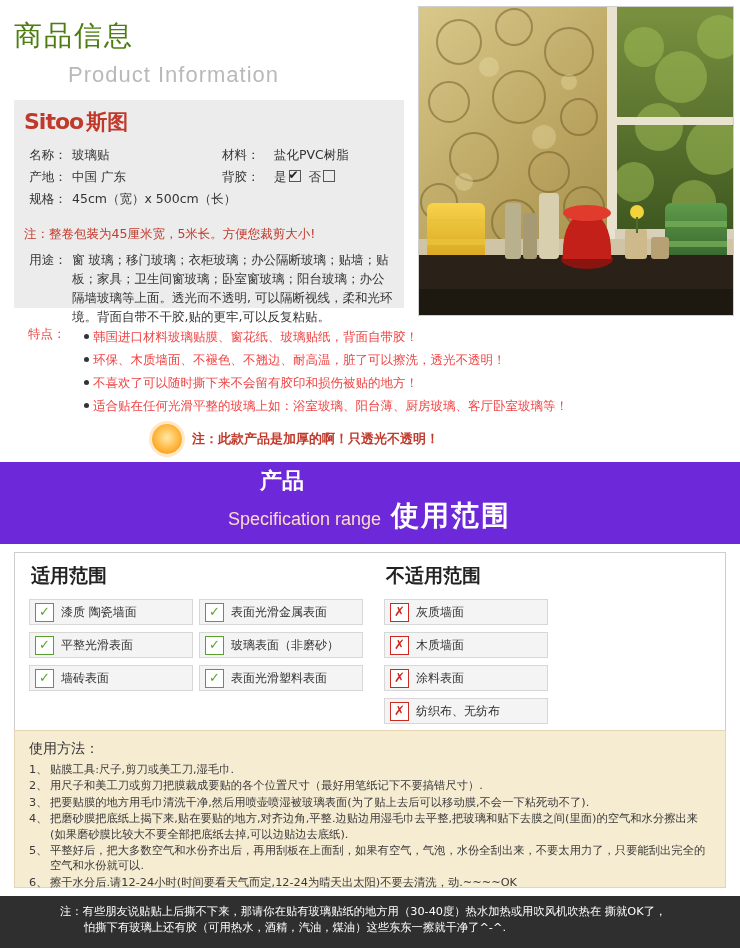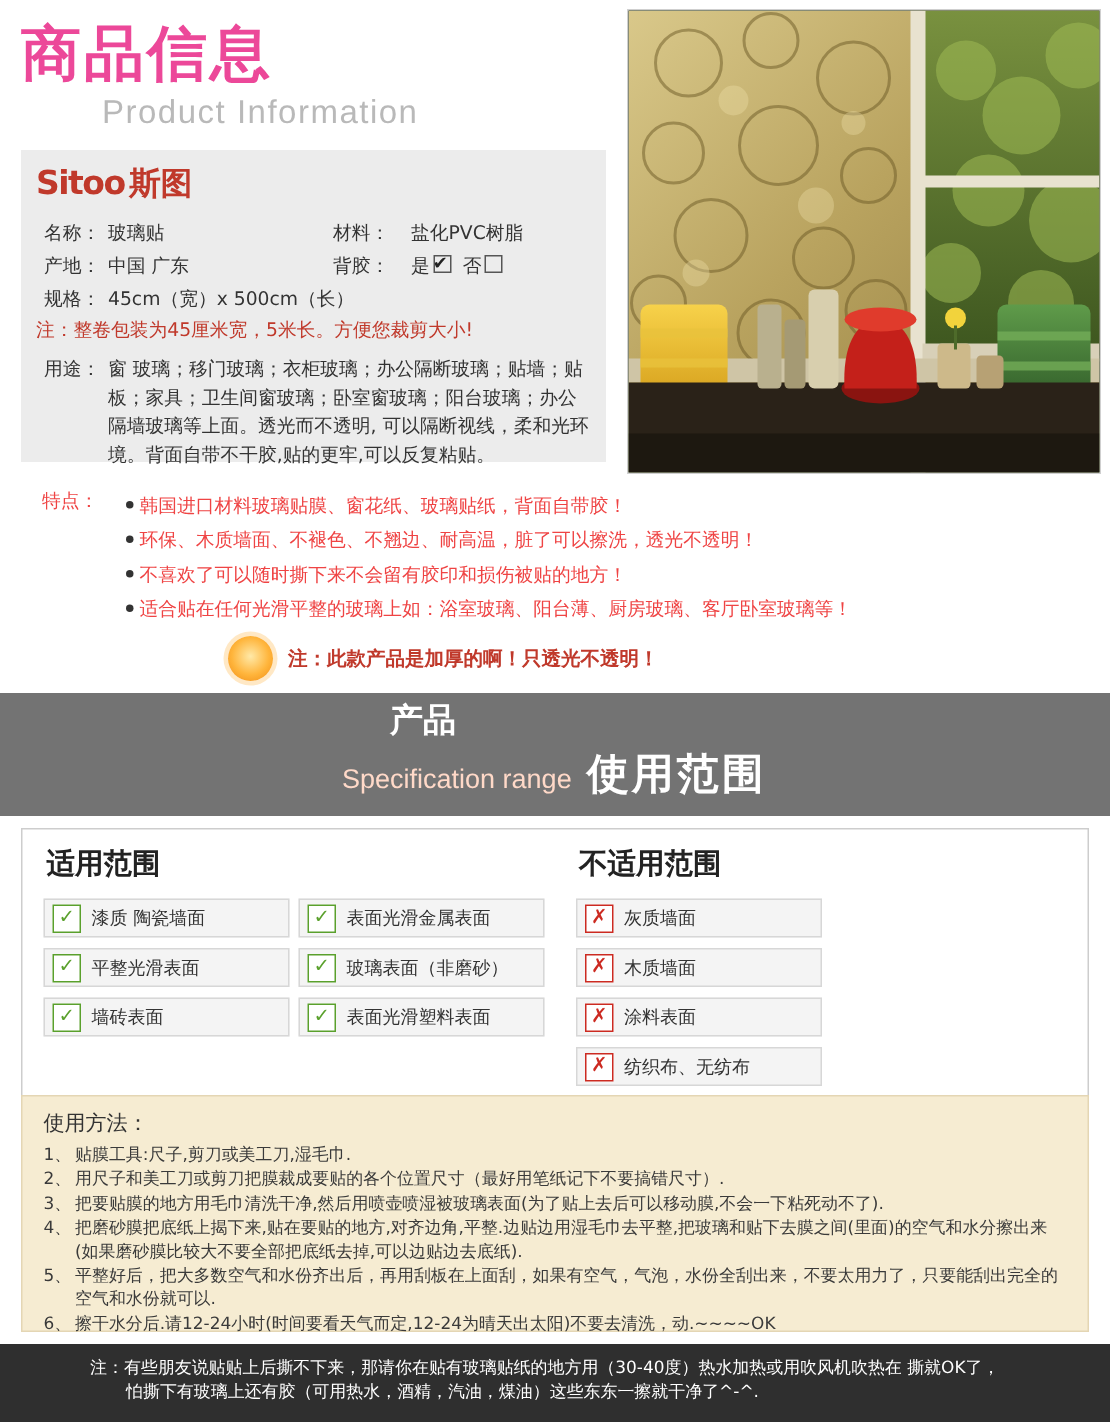--- a/index.html
+++ b/index.html
@@ -23,23 +23,23 @@
     height: 462px;
   }
 
   .title-block {
     position: absolute;
     left: 14px;
     top: 12px;
   }
   .title-cn {
     font-family: "DejaVu Sans", sans-serif;
-    font-size: 40px;
-    font-weight: bold;
-    color: #ec4899;
+    font-size: 28px;
+    font-weight: normal;
+    color: #4d7c0f;
     letter-spacing: 2px;
     line-height: 48px;
   }
   .title-en {
     font-size: 22px;
     color: #b9b9b9;
     letter-spacing: 1px;
     margin-top: 2px;
     margin-left: 54px;
     font-weight: normal;
@@ -127,21 +127,21 @@
     top: -7px;
     font-size: 12px;
     color: #222;
   }
 
   .note-red {
     color: #c0392b;
     font-size: 12.5px;
     line-height: 20px;
     font-family: "DejaVu Sans", sans-serif;
-    margin-top: 0;
+    margin-top: 14px;
   }
   .usage-row {
     display: flex;
     font-size: 12.5px;
     line-height: 19px;
     margin-top: 6px;
     font-family: "DejaVu Sans", sans-serif;
   }
   .usage-row .spec-label { width: 48px; }
   .usage-text { flex: 1; color: #333; }
@@ -205,21 +205,21 @@
     font-weight: bold;
   }
 
   
   .banner {
     position: absolute;
     left: 0;
     top: 462px;
     width: 740px;
     height: 82px;
-    background: #737373;
+    background: #6d28d9;
     color: #fff;
     overflow: hidden;
   }
   .banner-inner {
     position: absolute;
     left: 228px;
     top: 6px;
   }
   .banner-cn-small {
     font-family: "DejaVu Sans", sans-serif;

